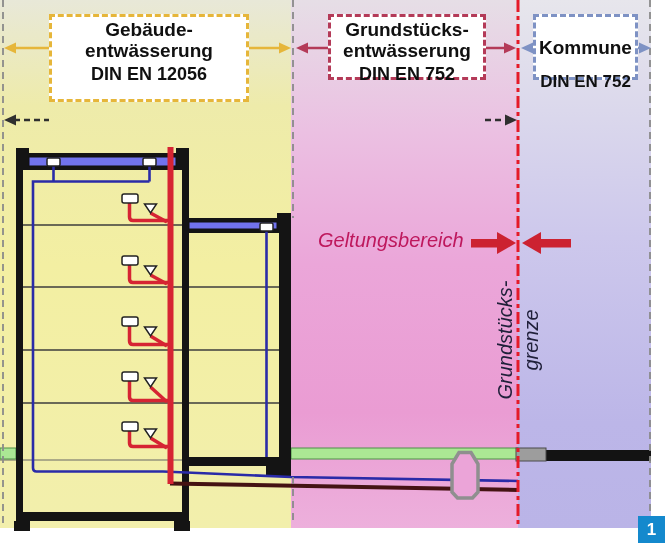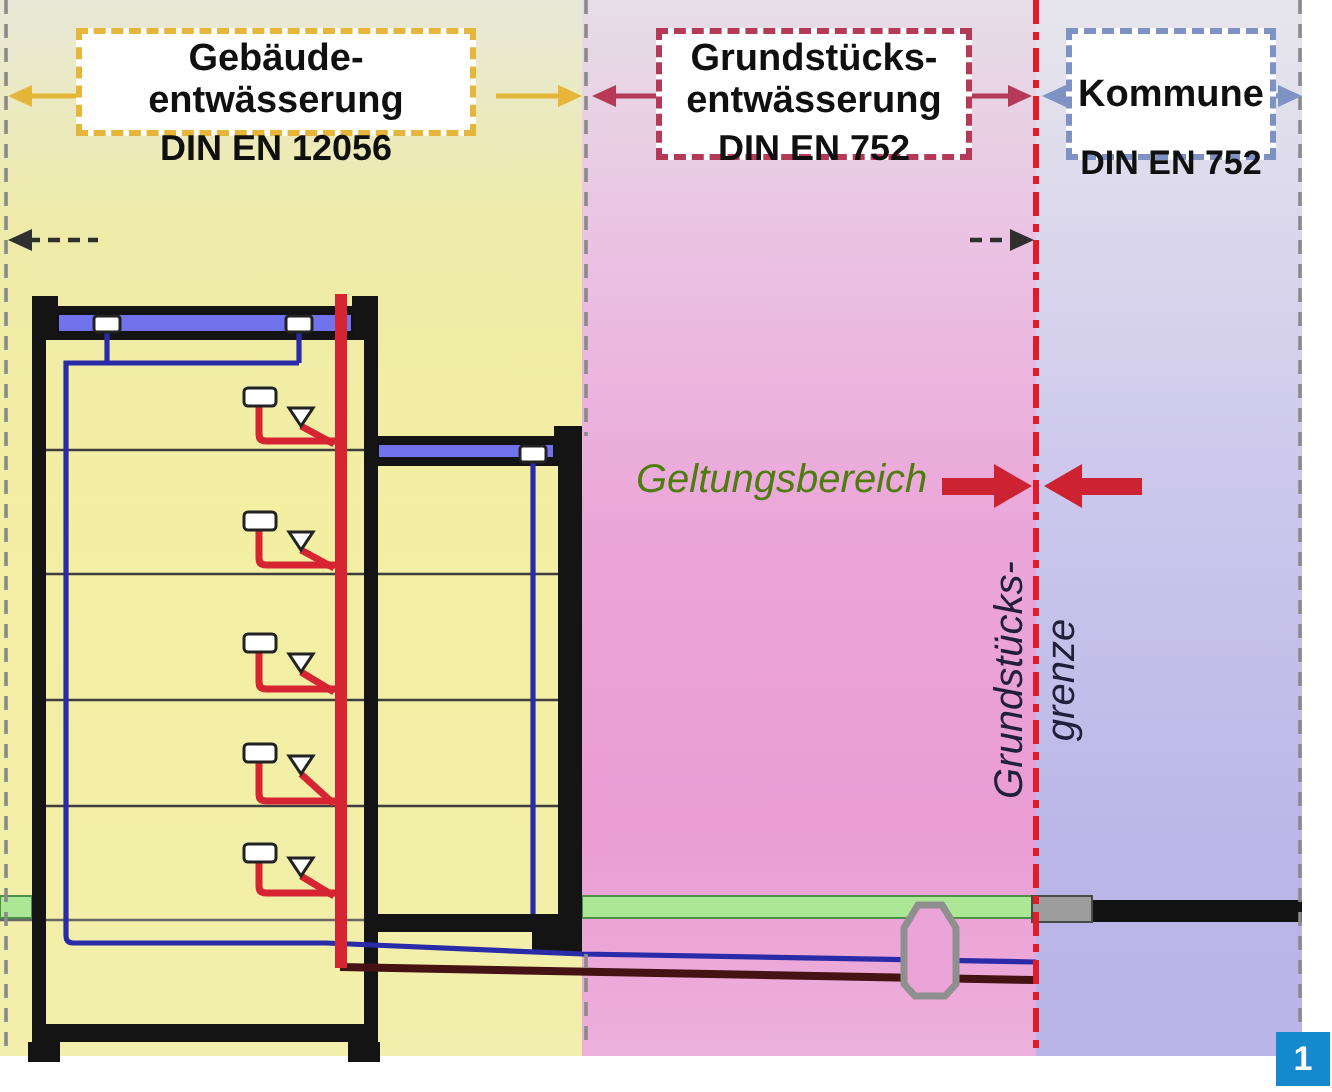--- a/index.html
+++ b/index.html
@@ -7,32 +7,32 @@
     position:relative;width:666px;height:546px;background:#ffffff;
     overflow:hidden;font-family:"Liberation Sans",sans-serif;
   }
   #scene{position:absolute;left:0;top:0;}
   .box{
     position:absolute;background:#ffffff;box-sizing:border-box;
     border:3px dashed #888;text-align:center;font-weight:bold;color:#101010;
     font-size:19px;line-height:21px;padding-top:2px;white-space:nowrap;
   }
   .box .std{font-size:18px;margin-top:3px;}
-  #box-gebaeude{left:38px;top:14px;width:200px;height:54px;border-color:#e6b63a;}
+  #box-gebaeude{left:49px;top:14px;width:200px;height:88px;border-color:#e6b63a;}
   #box-grundstueck{left:328px;top:14px;width:158px;height:66px;border-color:#b43a58;}
   #box-kommune{left:533px;top:14px;width:105px;height:66px;border-color:#7e92c4;padding-top:20px;}
   #box-kommune .std{margin-top:13px;font-size:17px;}
   #box-din1986{
     left:49px;top:105px;width:437px;height:30px;border-color:#2f2f2f;
     display:flex;align-items:center;justify-content:center;
     font-size:25px;line-height:24px;padding-top:0;
   }
   .ital{
     position:absolute;font-style:italic;font-size:20px;line-height:26px;
-    color:#4d7c0f;white-space:nowrap;
+    color:#be185d;white-space:nowrap;
   }
   #label-scope{left:318px;top:227px;}
   #label-public{left:572px;top:227px;}
   #label-boundary{
     left:453px;top:314px;width:130px;height:52px;transform:rotate(-90deg);
     text-align:center;color:#20203a;
   }
   #badge{
     position:absolute;left:638px;top:516px;width:27px;height:27px;
     background:#1489cd;color:#ffffff;font-weight:bold;font-size:17px;

